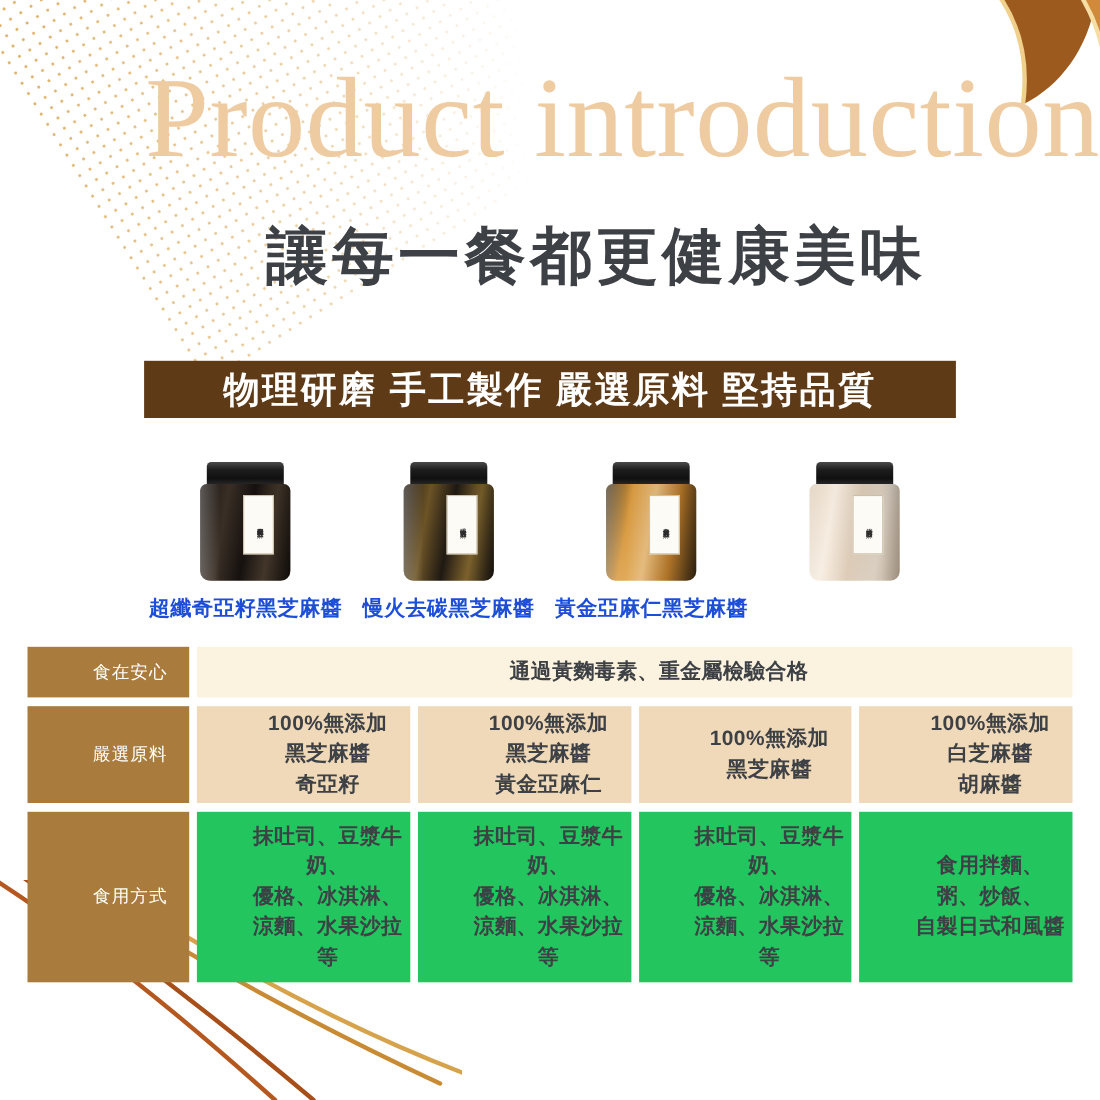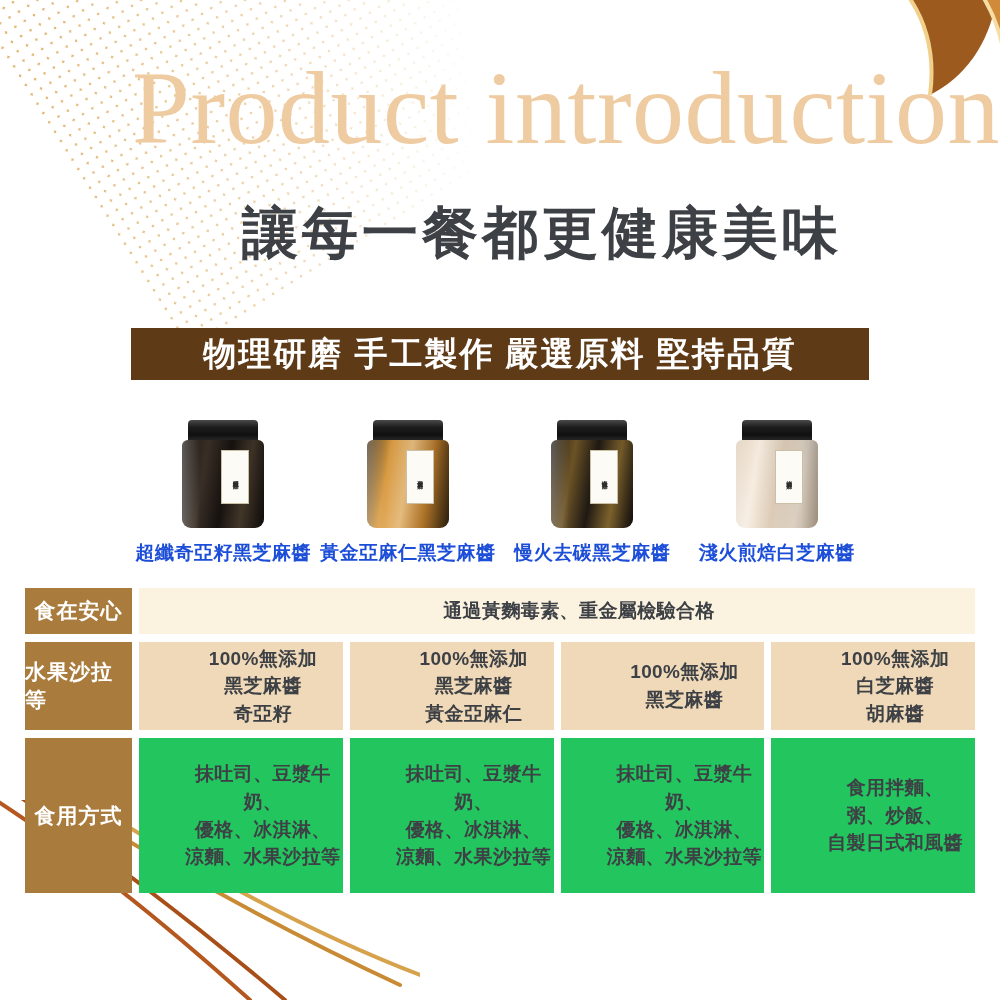--- a/index.html
+++ b/index.html
@@ -85,21 +85,21 @@
     margin-top:12px;font-size:19px;color:#1d4ed8;font-weight:bold;white-space:nowrap;
     letter-spacing:.5px;
   }
 
   
   #table{position:absolute;left:25px;top:588px;width:950px;}
   .trow{display:flex;align-items:stretch;margin-bottom:8px;}
   .rowlabel{
     width:107px;flex:0 0 107px;background:#a97b3c;color:#ffffff;
     display:flex;align-items:center;justify-content:center;
-    font-size:21px;font-weight:bold;letter-spacing:1px;
+    font-size:16px;font-weight:normal;letter-spacing:1px;padding-left:40px;
   }
   .cells{flex:1;display:flex;margin-left:7px;}
   .cell{
     flex:1;display:flex;align-items:center;justify-content:center;
     text-align:center;font-size:19px;color:#3d4045;font-weight:bold;
     line-height:1.45;letter-spacing:.4px;padding-left:44px;
   }
   .cell + .cell{margin-left:7px;}
   .row-safety .cells{background:#fbf3df;}
   .row-safety .cell{background:transparent;}
@@ -151,58 +151,57 @@
         <div class="body" style="background: linear-gradient(100deg, rgb(22, 17, 14) 0%, rgb(58, 47, 38) 28%, rgb(23, 18, 16) 52%, rgb(74, 60, 46) 74%, rgb(20, 16, 13) 100%);"></div>
         <div class="label">
           <span class="ltxt">超纖奇亞籽 黑芝麻醬</span>
         </div>
       </div>
       <div class="pname">超纖奇亞籽黑芝麻醬</div>
     </div>
     <div class="product">
       <div class="jar">
         <div class="lid"></div>
+        <div class="body" style="background: linear-gradient(100deg, rgb(23, 18, 14) 0%, rgb(109, 84, 38) 26%, rgb(32, 26, 20) 50%, rgb(138, 108, 49) 74%, rgb(22, 18, 16) 100%);"></div>
+        <div class="label">
+          <span class="ltxt">慢火去碳 黑芝麻醬</span>
+        </div>
+      </div>
+      <div class="pname">慢火去碳黑芝麻醬</div>
+    </div>
+    <div class="product">
+      <div class="jar">
+        <div class="lid"></div>
         <div class="body" style="background: linear-gradient(100deg, rgb(58, 42, 18) 0%, rgb(217, 155, 66) 26%, rgb(238, 195, 131) 48%, rgb(192, 127, 44) 72%, rgb(59, 42, 19) 100%);"></div>
         <div class="label">
           <span class="ltxt">黃金亞麻仁 黑芝麻醬</span>
         </div>
       </div>
       <div class="pname">黃金亞麻仁黑芝麻醬</div>
     </div>
     <div class="product">
       <div class="jar">
         <div class="lid"></div>
-        <div class="body" style="background: linear-gradient(100deg, rgb(23, 18, 14) 0%, rgb(109, 84, 38) 26%, rgb(32, 26, 20) 50%, rgb(138, 108, 49) 74%, rgb(22, 18, 16) 100%);"></div>
-        <div class="label">
-          <span class="ltxt">慢火去碳 黑芝麻醬</span>
-        </div>
-      </div>
-      <div class="pname">慢火去碳黑芝麻醬</div>
-    </div>
-    <div class="product">
-      <div class="jar">
-        <div class="lid"></div>
         <div class="body" style="background: linear-gradient(100deg, rgb(220, 201, 178) 0%, rgb(246, 236, 224) 25%, rgb(230, 212, 191) 50%, rgb(243, 231, 216) 75%, rgb(216, 195, 171) 100%);"></div>
         <div class="label">
           <span class="ltxt">淺火煎焙 白芝麻醬</span>
         </div>
       </div>
-      <div class="pname">淺火煎焙白芝麻醬</div>
     </div>
   </div>
 
 <div id="table">
     <div class="trow row-safety">
       <div class="rowlabel">食在安心</div>
       <div class="cells">
         <div class="cell">通過黃麴毒素、重金屬檢驗合格</div>
       </div>
     </div>
     <div class="trow row-ingredients">
-      <div class="rowlabel">水果沙拉等</div>
+      <div class="rowlabel">嚴選原料</div>
       <div class="cells">
         <div class="cell">100%無添加<br>黑芝麻醬<br>奇亞籽</div>
         <div class="cell">100%無添加<br>黑芝麻醬<br>黃金亞麻仁</div>
         <div class="cell">100%無添加<br>黑芝麻醬</div>
         <div class="cell">100%無添加<br>白芝麻醬<br>胡麻醬</div>
       </div>
     </div>
     <div class="trow row-usage">
       <div class="rowlabel">食用方式</div>
       <div class="cells">

